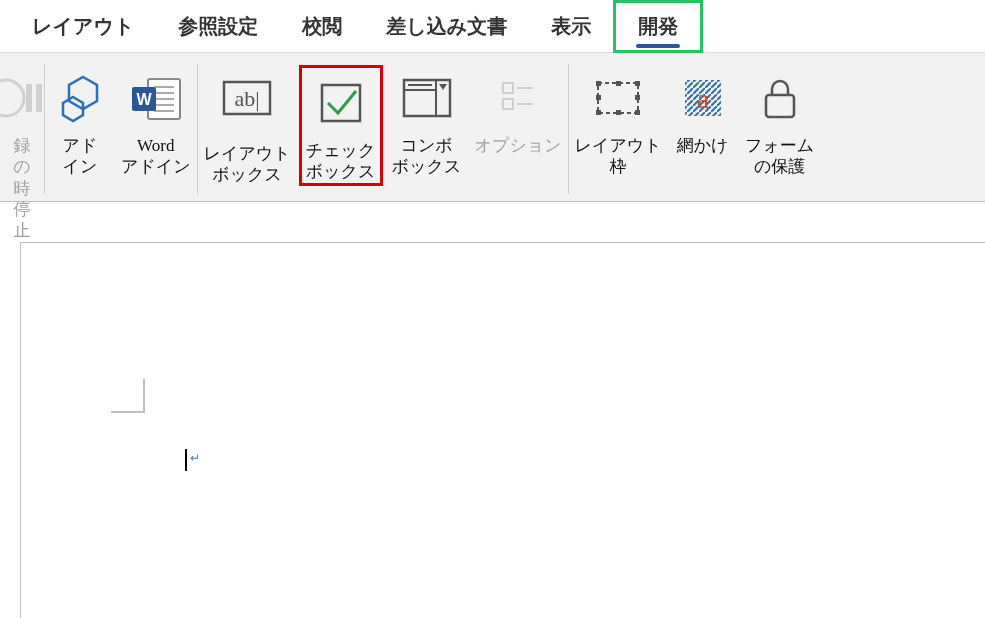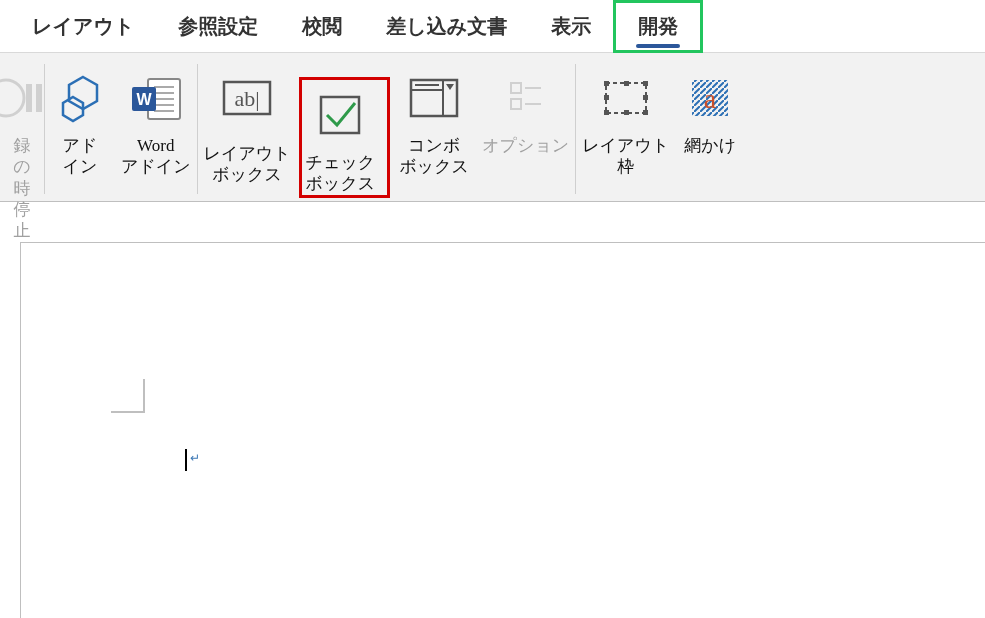--- a/index.html
+++ b/index.html
@@ -106,22 +106,22 @@
       font-size: 12px;
       color: #3c78b5;
     }
     .item-partial-left {
       width: 44px;
       min-width: 44px;
       overflow: hidden;
     }
     .checkbox-highlight {
       border: 3px solid #d30000;
-      padding: 2px 12px 0 4px;
-      margin: 16px 2px;
+      padding: 2px 4px 0 4px;
+      margin: 4px 2px;
     }
   </style>
 </head>
 <body>
 
 <div class="tabbar">
   <div class="tab">レイアウト</div>
   <div class="tab">参照設定</div>
   <div class="tab">校閲</div>
   <div class="tab">差し込み文書</div>
@@ -258,20 +258,31 @@
             <line x1="0" y1="6" x2="6" y2="0" stroke="#2b6fb5" stroke-width="2"></line>
           </pattern>
         </defs>
         <rect x="4" y="4" width="36" height="36" fill="url(#hatch)"></rect>
         <text x="22" y="32" text-anchor="middle" fill="#c94f2a" font-size="28" font-family="serif">a</text>
       </svg>
     </div>
     <div class="label">網かけ</div>
   </div>
 
+  <div class="ribbon-item" style="min-width:84px;">
+    <div class="icon-wrap">
+      <svg width="40" height="46" viewBox="0 0 40 46">
+        <rect x="6" y="20" width="28" height="22" rx="3" fill="none" stroke="#555" stroke-width="2.5"></rect>
+        <path d="M12 20 v-6 a8 8 0 0 1 16 0 v6" fill="none" stroke="#555" stroke-width="2.5"></path>
+      </svg>
+    </div>
+    <div class="label">
+      <span>フォーム</span><br><span>の保護</span>
+    </div>
+  </div>
 
 </div>
 
 <div class="doc-area">
   <div class="cursor-corner">
     <div class="h"></div>
     <div class="v"></div>
     <div class="caret"></div>
     <span class="glyph">↵</span>
   </div>

